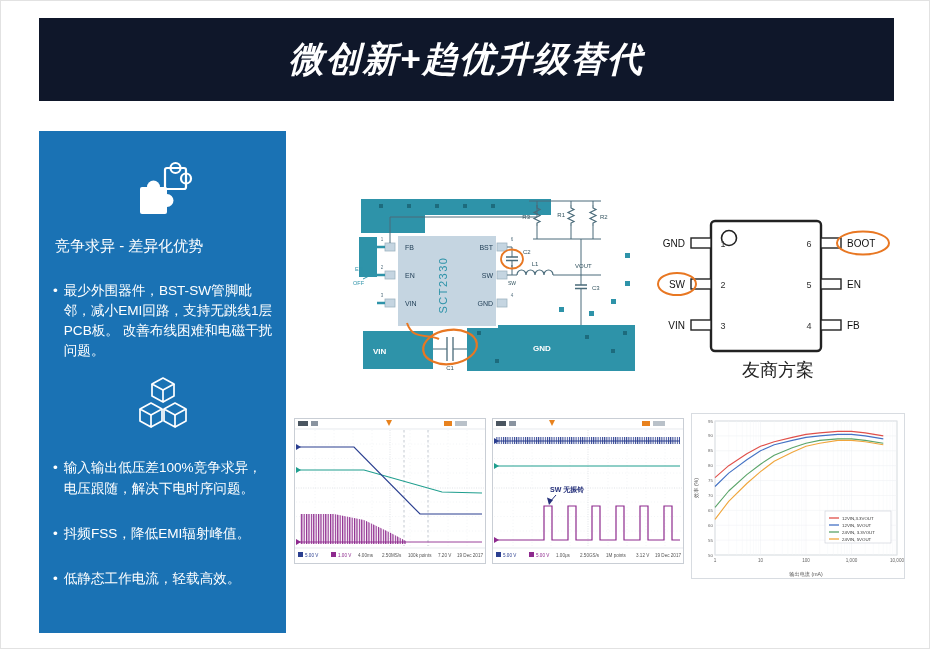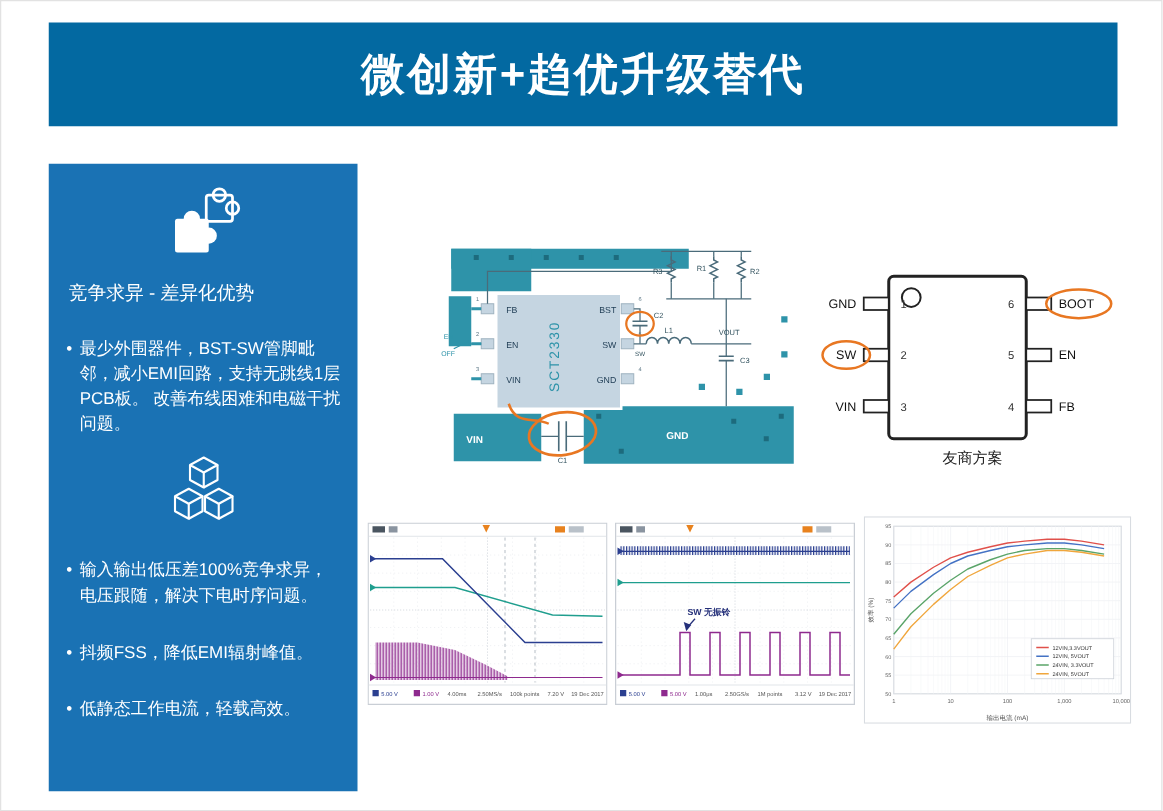--- a/index.html
+++ b/index.html
@@ -2,32 +2,32 @@
 <html><head>
 <meta charset="utf-8">
 <style>
   * { margin:0; padding:0; box-sizing:border-box; }
   body { background:#fff; font-family:"Liberation Sans","DejaVu Sans",sans-serif; }
   .slide { position:relative; width:930px; height:649px; background:#ffffff;
            border:1px solid #e2e2e2; overflow:hidden; }
   .abs { position:absolute; }
 
   .header { position:absolute; left:38px; top:17px; width:855px; height:83px;
-            background:#0369a1; display:flex; align-items:center; justify-content:center; }
+            background:#0f172a; display:flex; align-items:center; justify-content:center;font-style:italic; }
   .header h1 { color:#fff; font-size:35px; font-weight:bold; letter-spacing:2px; }
 
   .sidebar { position:absolute; left:38px; top:130px; width:247px; height:502px;
-             background:#1a72b4; color:#fff; padding:12px 13px 0 14px; overflow:hidden; }
+             background:#1a72b4; color:#fff; padding:24px 13px 0 14px; overflow:hidden; }
   .icon-wrap { display:flex; justify-content:center; margin-top:6px; }
   .side-heading { font-size:15px; font-weight:normal; margin:14px 0 7px 2px; }
   .side-bullet { display:flex; font-size:13.6px; line-height:1.48; margin-bottom:5px;margin-top:25px; }
   .side-bullet::before { content:"•"; margin-right:6px; flex:0 0 auto; }
 
   .pinout-caption { position:absolute; left:648px; top:357px; width:258px;
-                    text-align:center; font-size:12px; color:#222; }
+                    text-align:center; font-size:18px; color:#222; }
   svg { display:block; }
   text { font-family:"Liberation Sans","DejaVu Sans",sans-serif; }
 </style>
 </head>
 <body>
 
 <div class="slide">
 
   <div class="header">
     <h1>微创新+趋优升级替代</h1>

